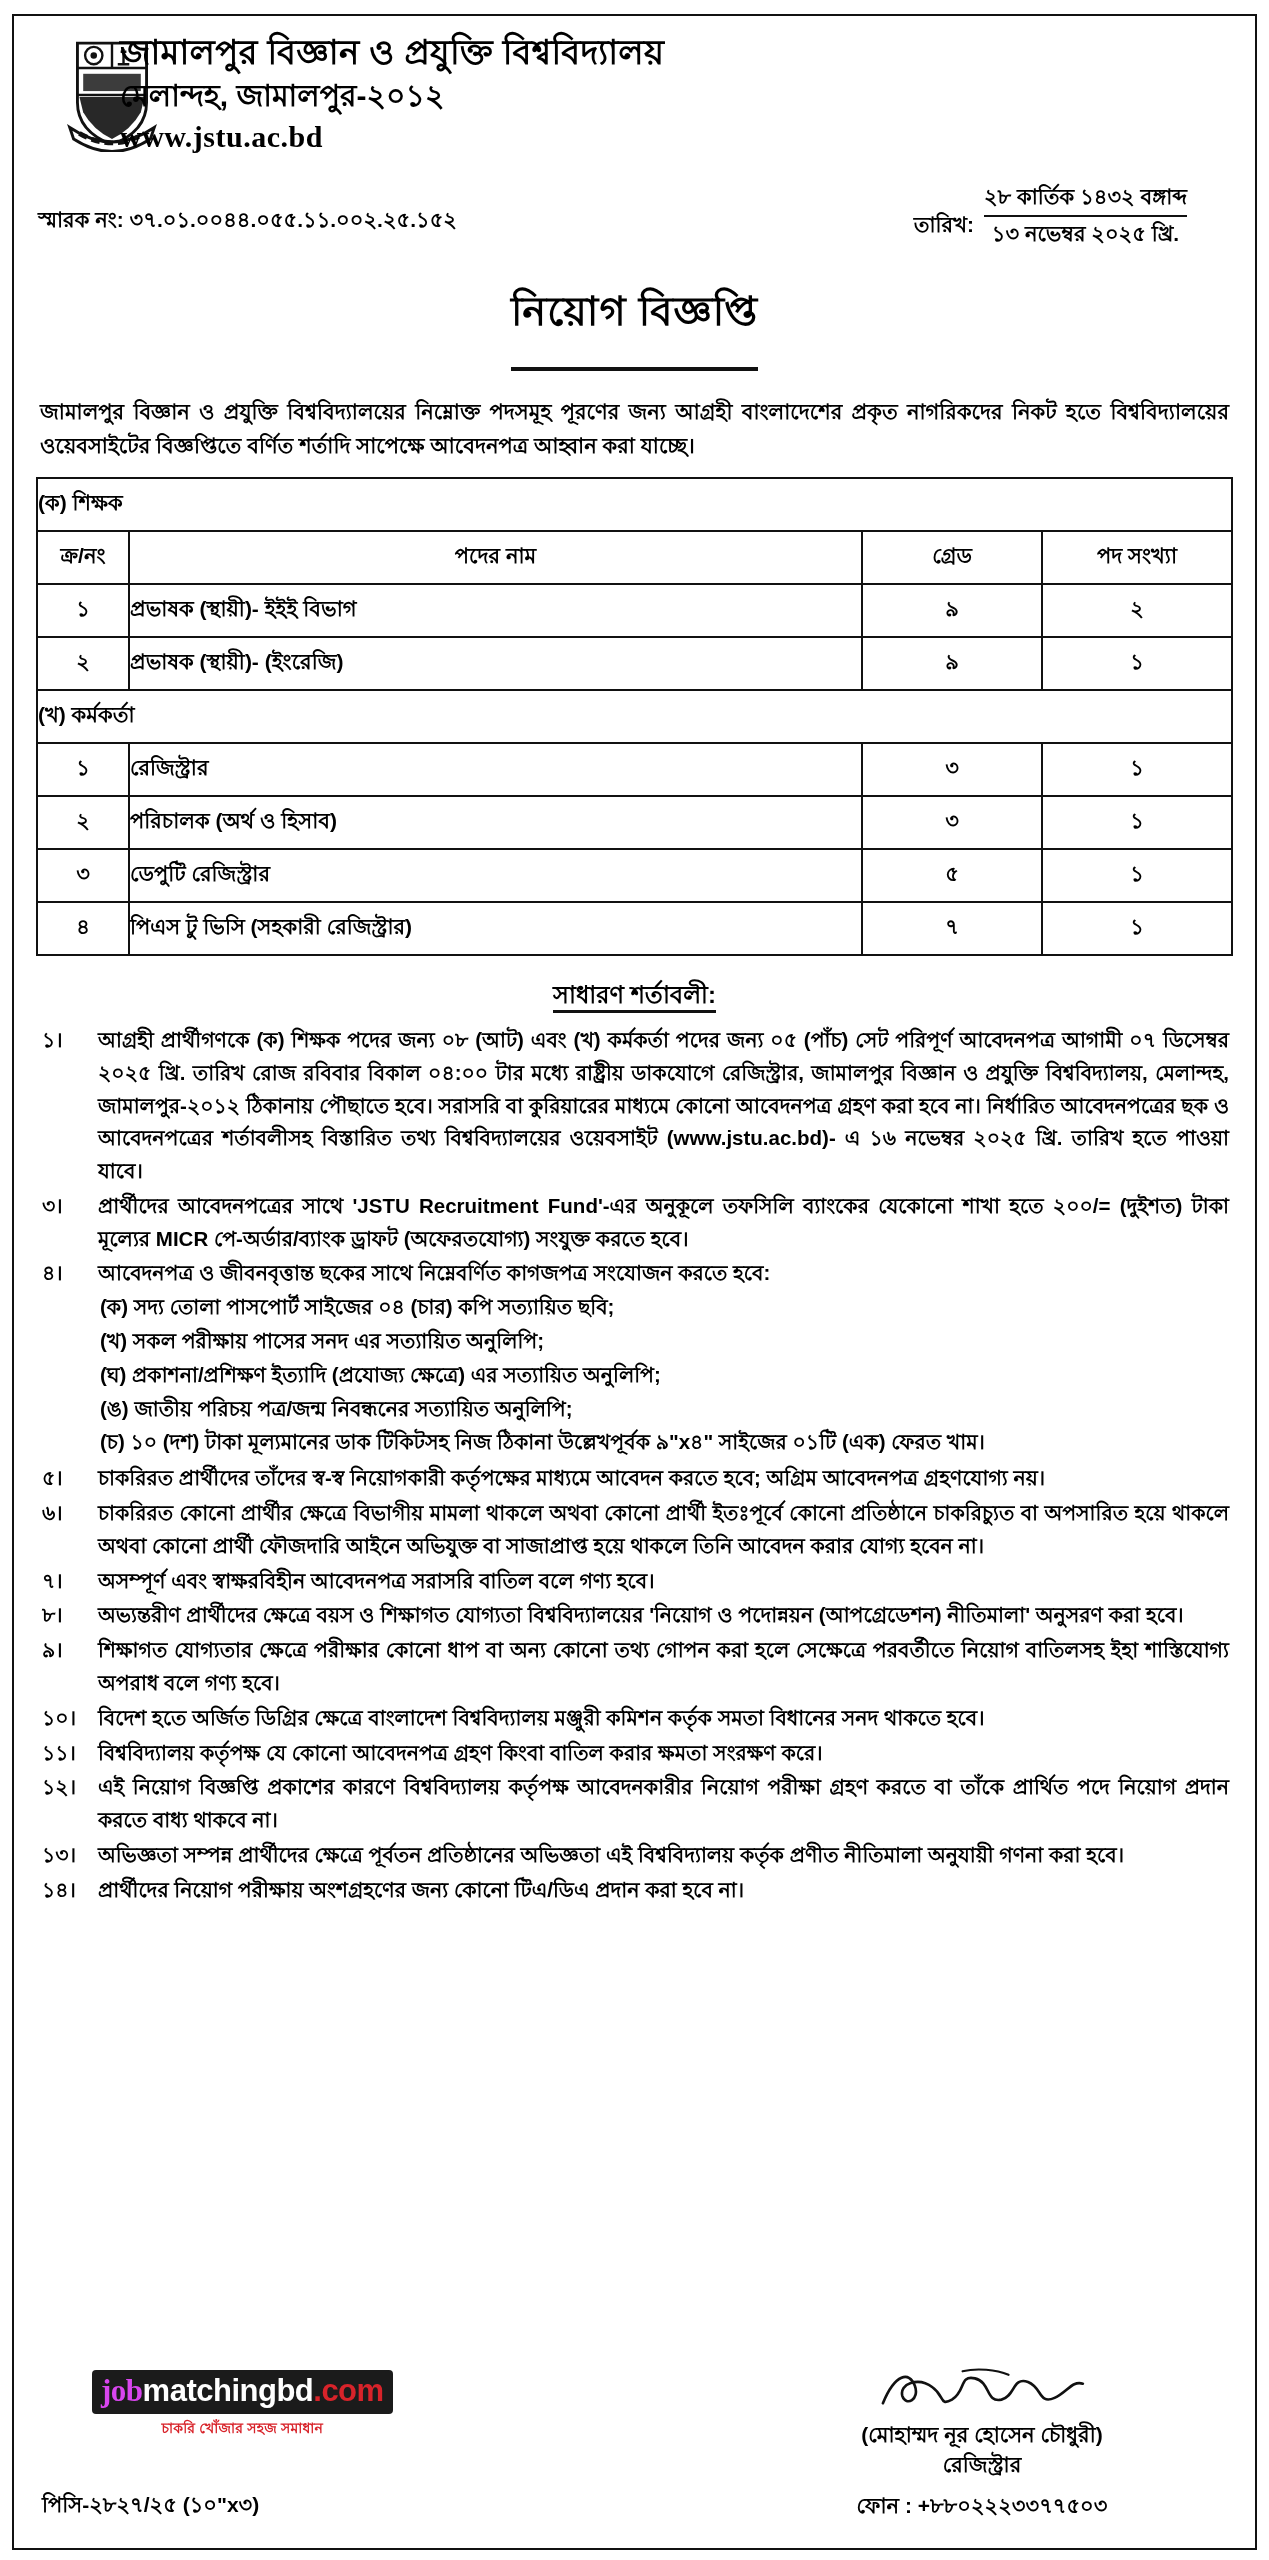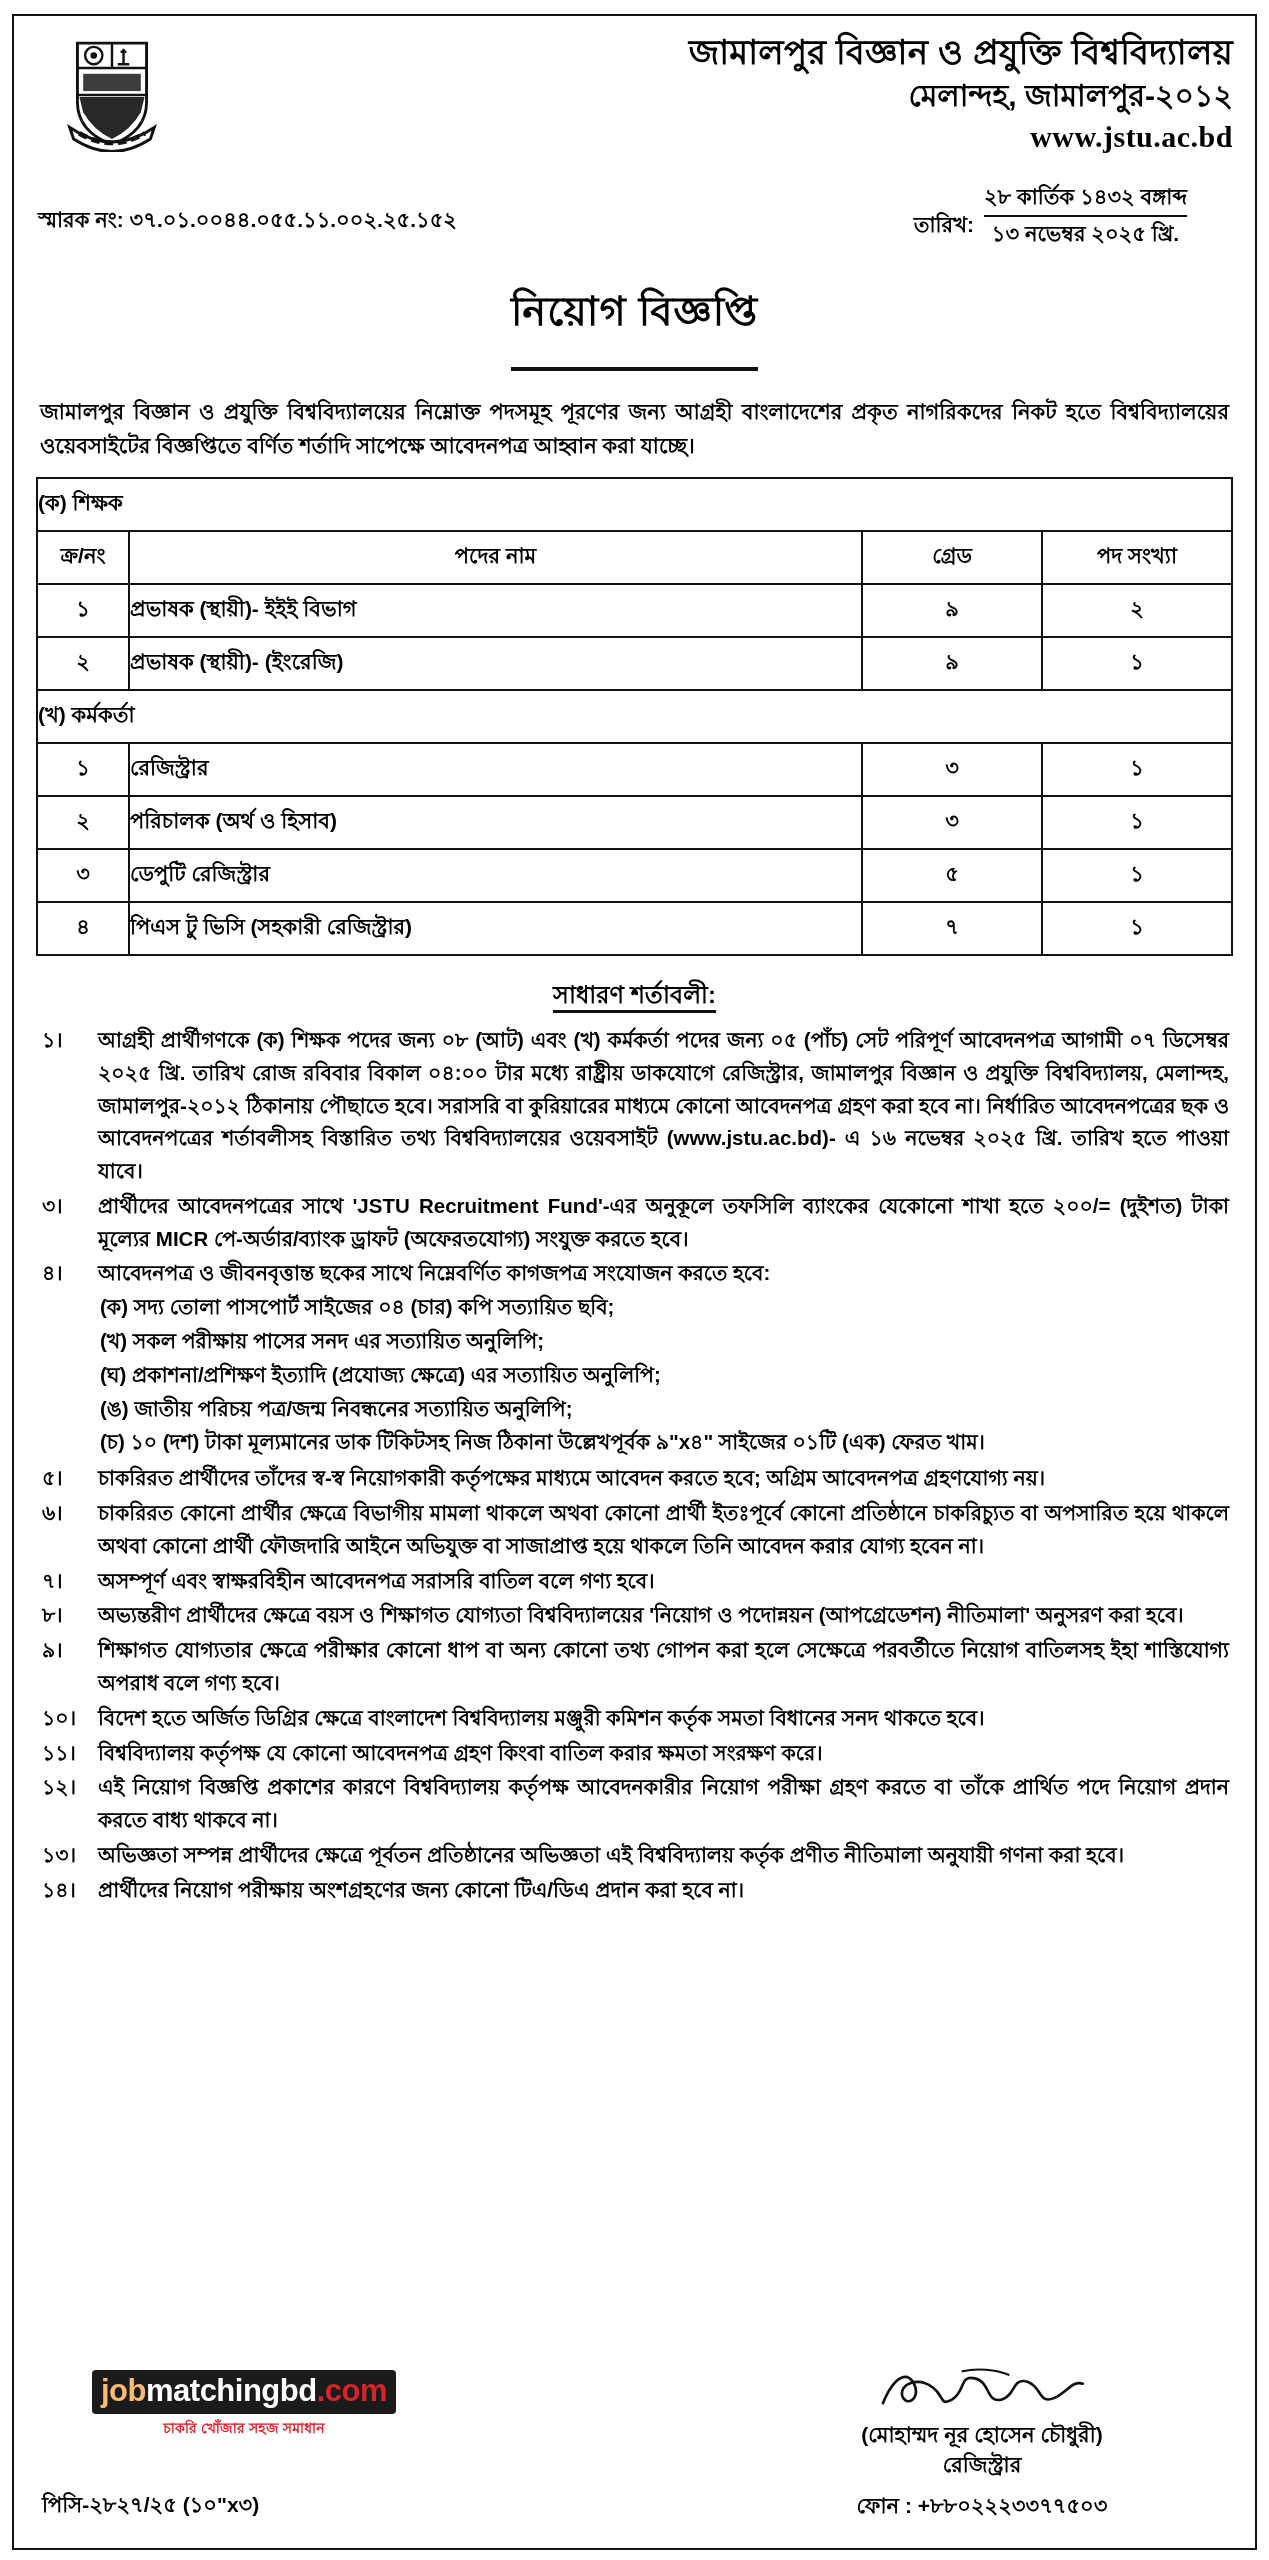--- a/index.html
+++ b/index.html
@@ -42,21 +42,21 @@
     padding-top: 6px;
   }
   .crest {
     width: 96px;
     min-width: 96px;
     margin-left: 28px;
     margin-top: 2px;
   }
   .header-text {
     flex: 1;
-    text-align: right;
+    text-align: left;
     margin-left: -40px;
   }
   .uni-name {
     font-family: "Liberation Sans", "DejaVu Sans", sans-serif;
     font-weight: bold;
     font-size: 34px;
     line-height: 1.18;
     letter-spacing: 0.3px;
     white-space: nowrap;
   }
@@ -227,21 +227,21 @@
     top: 10px;
     text-align: center;
   }
   .brand-logo {
     font-family: "Liberation Sans", "DejaVu Sans", sans-serif;
     font-weight: bold;
     font-size: 31px;
     letter-spacing: -0.5px;
     white-space: nowrap;
   }
-  .brand-job { color: #fdba74; }
+  .brand-job { color: #d946ef; font-family: Liberation Serif, serif; }
   .brand-matching { color: #ffffff; }
   .brand-bd { color: #ffffff; }
   .brand-logo-bg {
     background: #1b1b1b;
     padding: 3px 9px 5px 9px;
     border-radius: 4px;
     display: inline-block;
   }
   .brand-dot { color: #d8232a; }
   .brand-com { color: #d8232a; }

